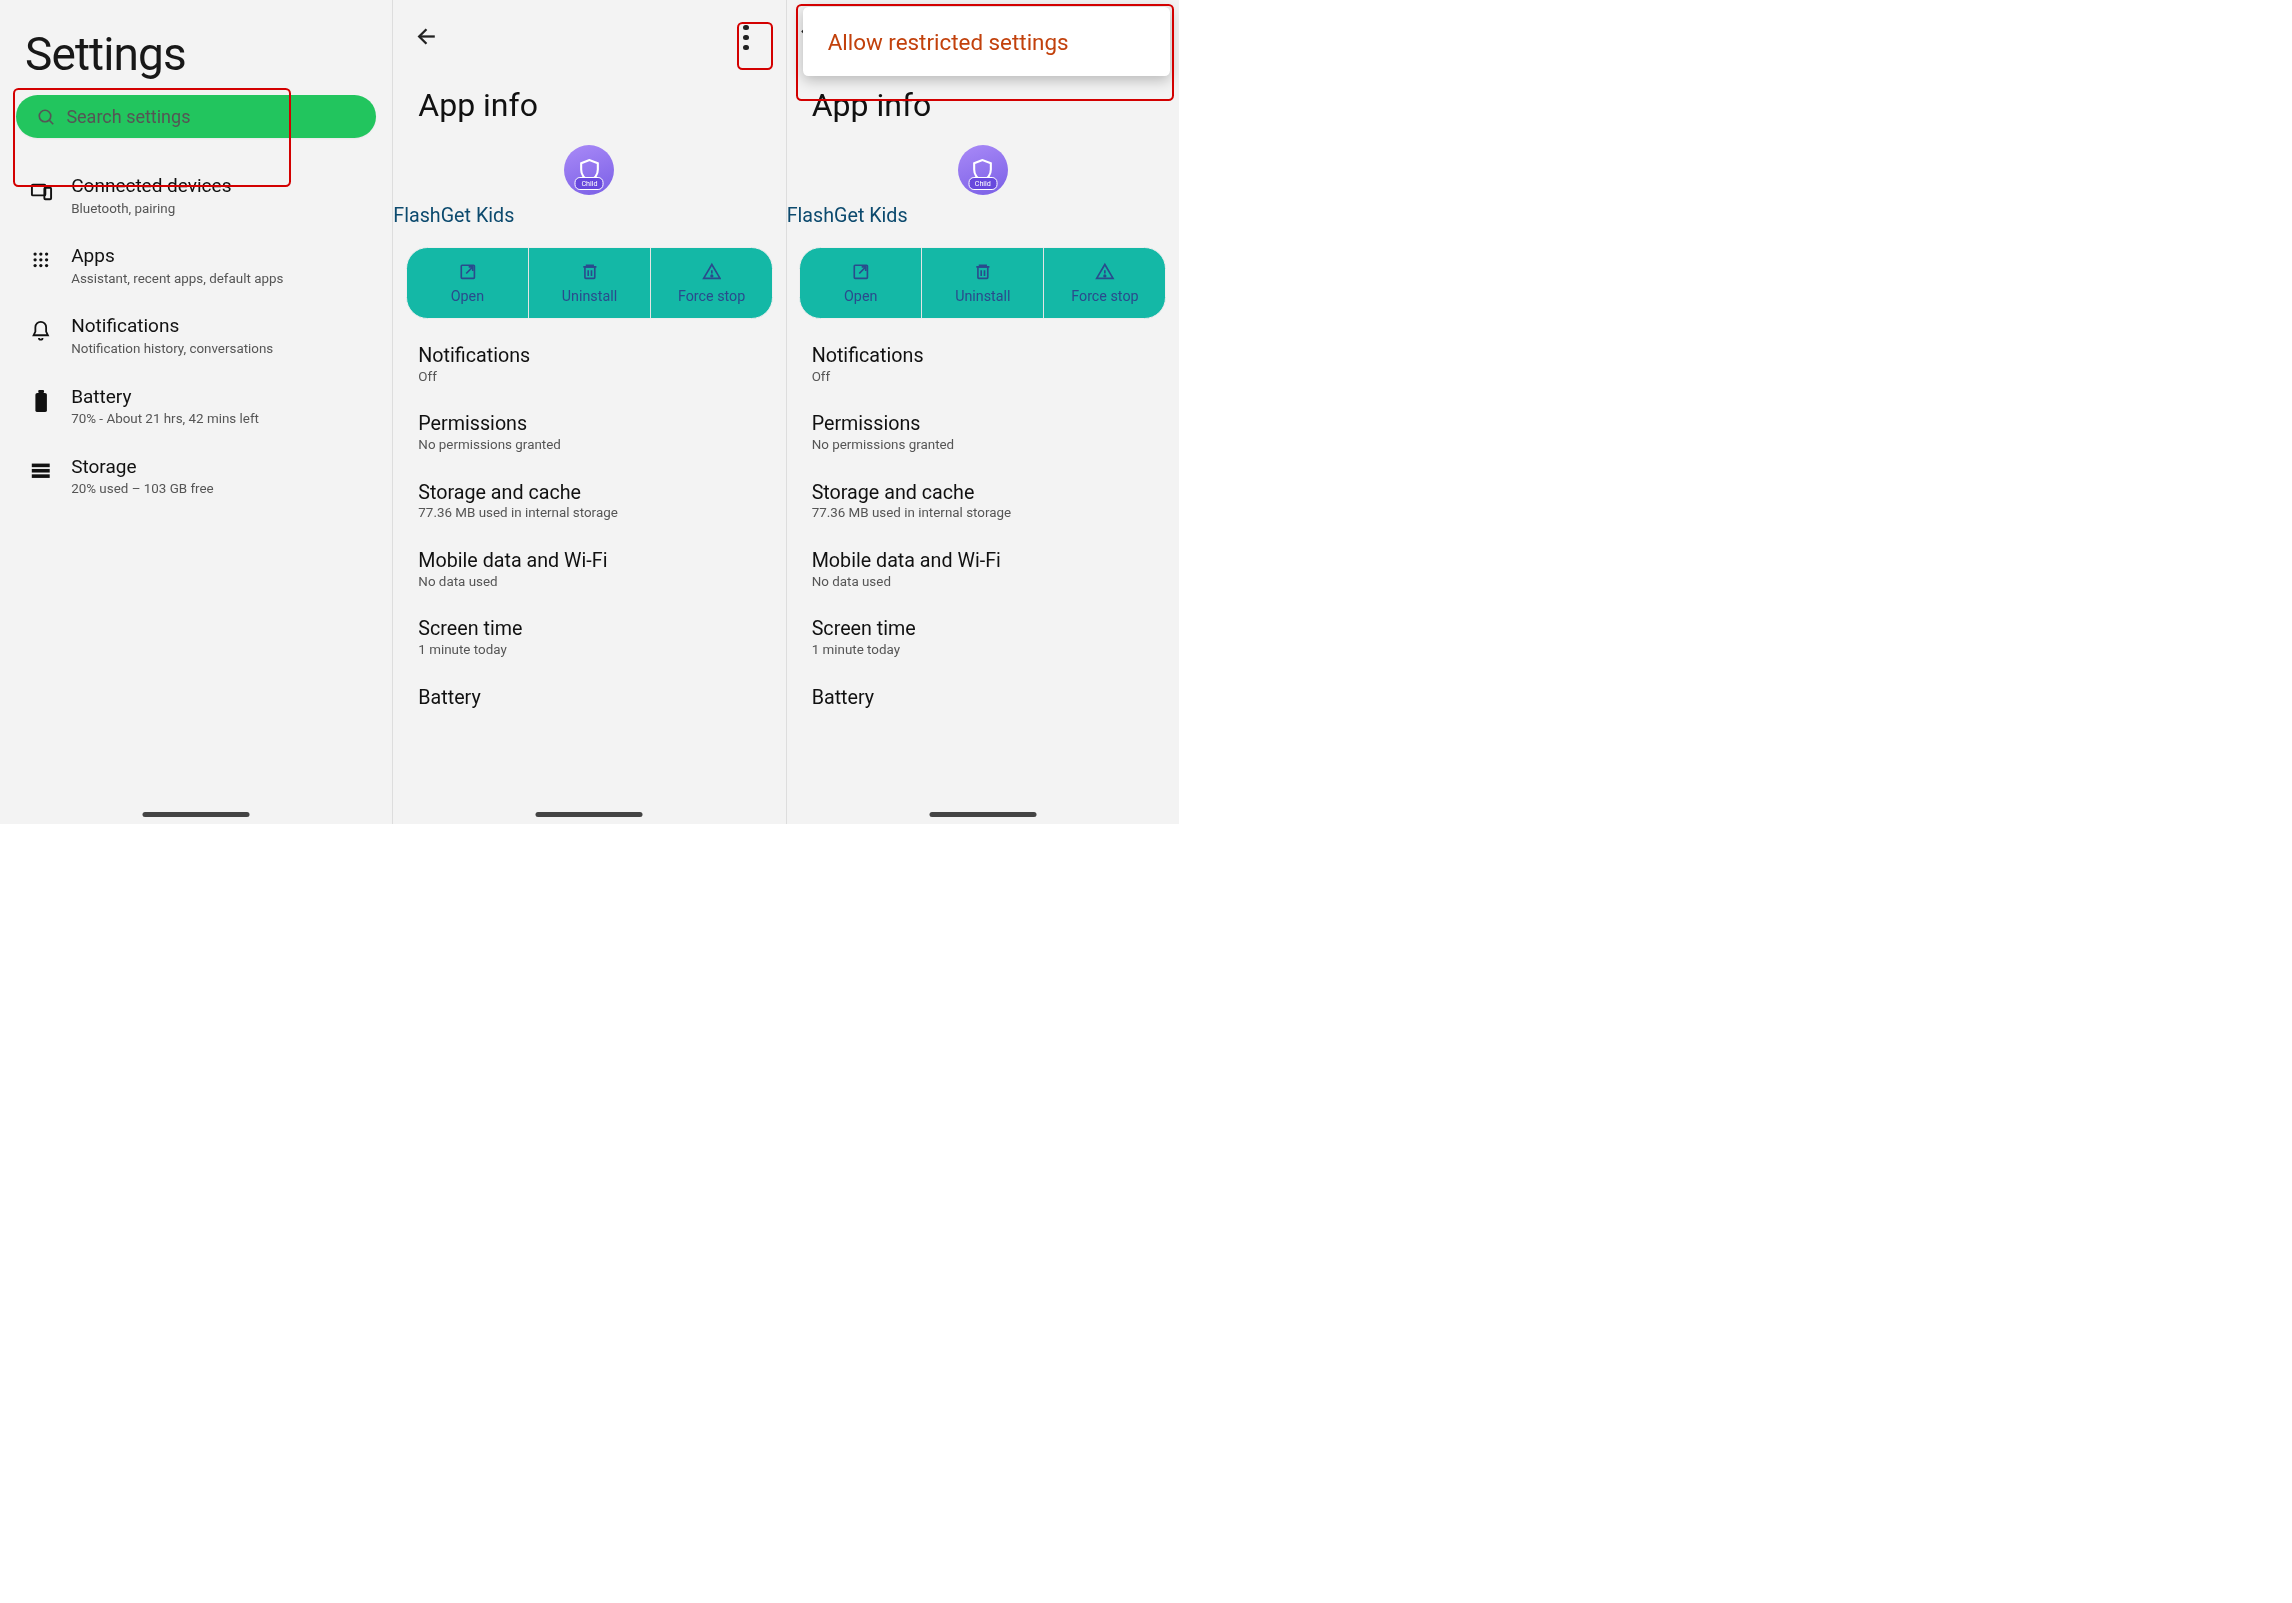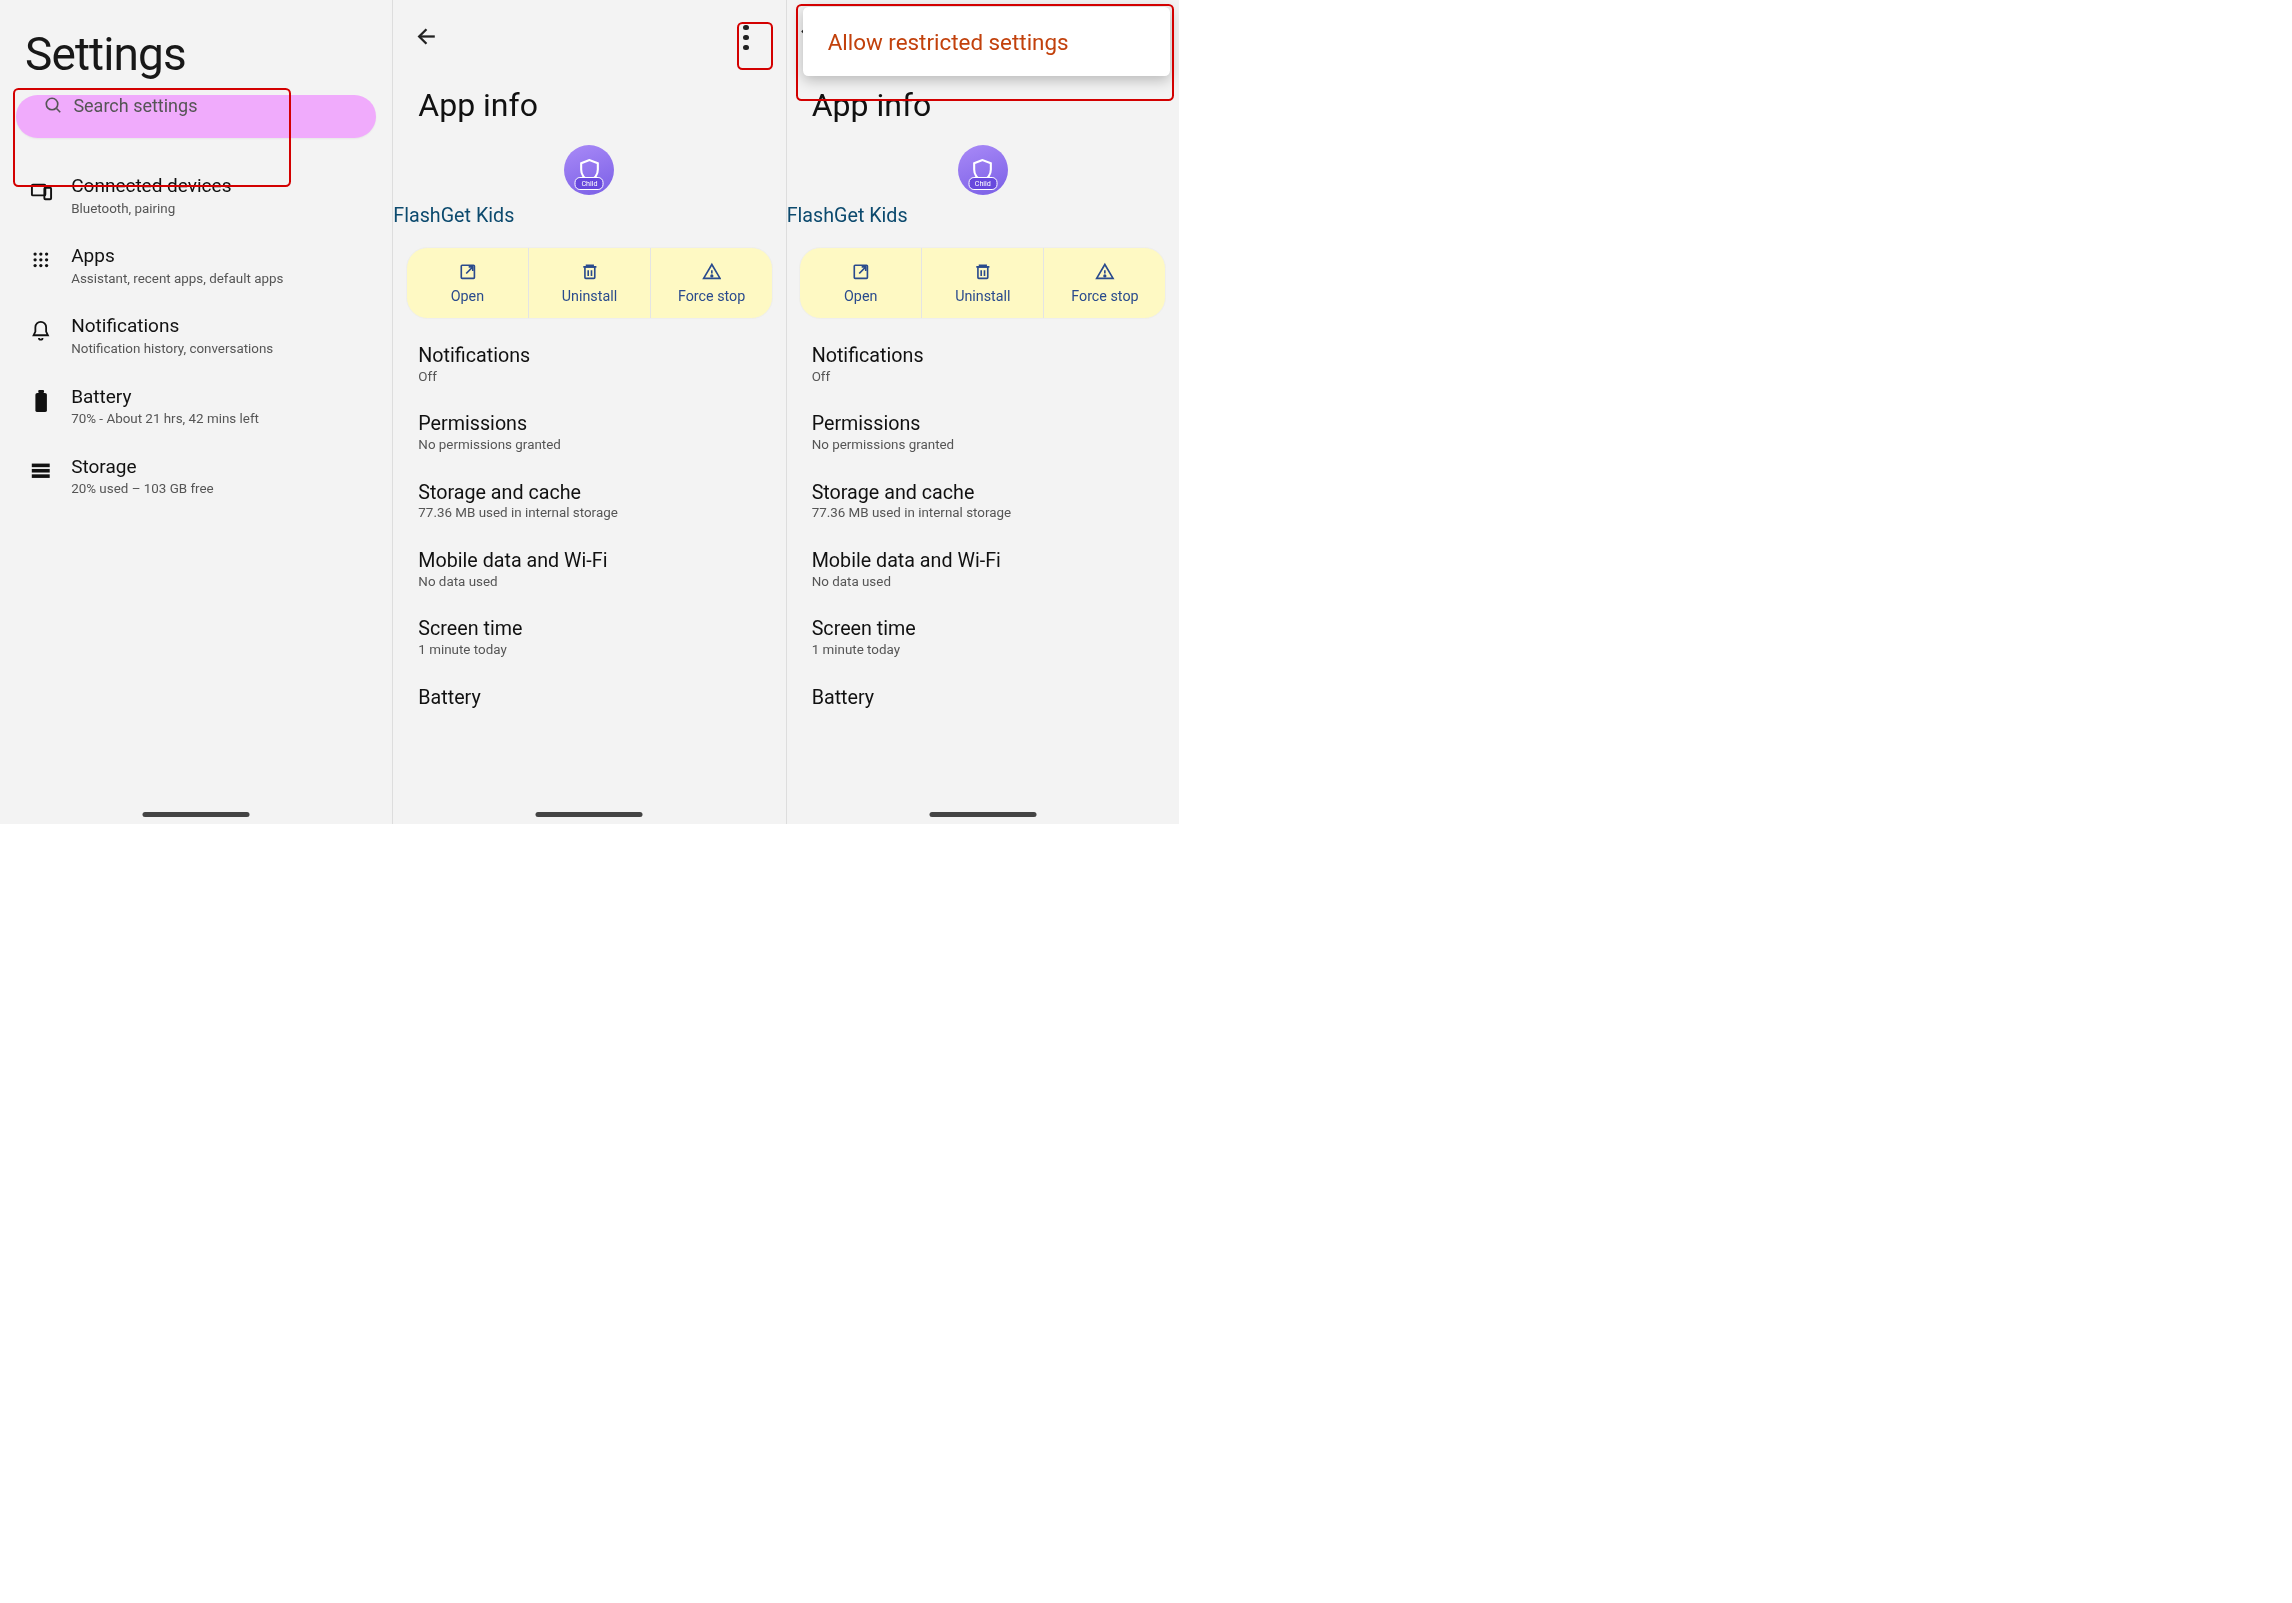--- a/index.html
+++ b/index.html
@@ -2,21 +2,21 @@
 <html style="font-size:14.3px"><head>
 <meta charset="utf-8">
 <style>
   * { margin:0; padding:0; box-sizing:border-box; font-family:Roboto,Arial,sans-serif; }
   body { background:#fff; display:flex; width:1179px; height:824px; overflow:hidden; }
   .pane { flex:1; background:#f3f3f3; position:relative; overflow:hidden; padding:0; }
   .pane + .pane { border-left:0.9px solid #ddd; }
 
   
   .p1-title { font-size:46px; font-weight:400; color:#181818; padding:27px 25px 7.2px; letter-spacing:-0.9px; }
-  .search-pill { margin:7.2px 16px 18px; background:#f0abfc; border-radius:29px; height:43px; display:flex; padding:0 27px; box-shadow:0 0.9px 1.8px rgba(0,0,0,0.05); }
+  .search-pill { margin:7.2px 16px 18px; background:#22c55e; border-radius:29px; height:43px; display:flex; align-items:center; padding:0 20px; box-shadow:0 0.9px 1.8px rgba(0,0,0,0.05); }
   .search-pill svg { flex-shrink:0; margin-right:10.7px; }
   .search-pill span { color:#555; font-size:18px; }
   .s-list { padding:3.6px 0; }
   .s-item { display:flex; align-items:flex-start; padding:14.3px 21.5px; }
   .s-icon { width:39px; display:flex; justify-content:center; padding-top:5.4px; flex-shrink:0; }
   .s-text { margin-left:10.7px; }
   .s-text .t1 { font-size:19px; color:#111; line-height:1.3; }
   .s-text .t2 { font-size:13.4px; color:#555; margin-top:1.8px; }
   .red-box-1 { position:absolute; top:88px; left:12.5px; width:278px; height:99px; border:2.7px solid #d30000; border-radius:5.4px; z-index:20; pointer-events:none; }
 
@@ -27,21 +27,21 @@
   .dots { display:flex; flex-direction:column; gap:4.5px; }
   .dot { width:5.4px; height:5.4px; background:#222; border-radius:50%; }
   .red-box-2 { position:absolute; top:21.5px; right:12.5px; width:36px; height:48px; border:2.7px solid #d30000; border-radius:5.4px; z-index:20; pointer-events:none; }
 
   .ai-title { font-size:32px; color:#111; padding:29px 25px 14.3px; }
   .app-head { text-align:left; padding:7.2px 0 7.2px; }
   .app-ico { width:50px; height:50px; border-radius:50%; background:linear-gradient(160deg,#a98af7,#7a5fe6); margin:0 auto 9px; display:flex; align-items:center; justify-content:center; position:relative; }
   .app-ico svg { }
   .child-bar { position:absolute; bottom:5.4px; left:50%; transform:translateX(-50%); background:#6849dd; color:#fff; font-size:7.2px; padding:0.9px 5.4px; border-radius:5.4px; border:0.9px solid #fff; }
   .app-name { font-size:19.7px; color:#0c4a6e; }
-  .seg { margin:12.5px 12.5px 0; background:#fef9c3; border-radius:21.5px; display:flex; overflow:hidden; border:0.9px solid #eee; }
+  .seg { margin:12.5px 12.5px 0; background:#14b8a6; border-radius:21.5px; display:flex; overflow:hidden; border:0.9px solid #eee; }
   .seg-b { flex:1; text-align:center; padding:12.5px 0 14.3px; position:relative; }
   .seg-b + .seg-b { border-left:0.9px solid #e4e4e4; }
   .seg-b .ic { height:21.5px; display:flex; align-items:center; justify-content:center; margin-bottom:5.4px; color:#2a4b8d; }
   .seg-b .lb { font-size:14.3px; color:#2a4b8d; }
   .opts { padding:10.7px 25px 0; }
   .opt { padding:14.3px 0; }
   .opt .o1 { font-size:19.7px; color:#111; }
   .opt .o2 { font-size:13.4px; color:#555; margin-top:1.8px; }
 
   

